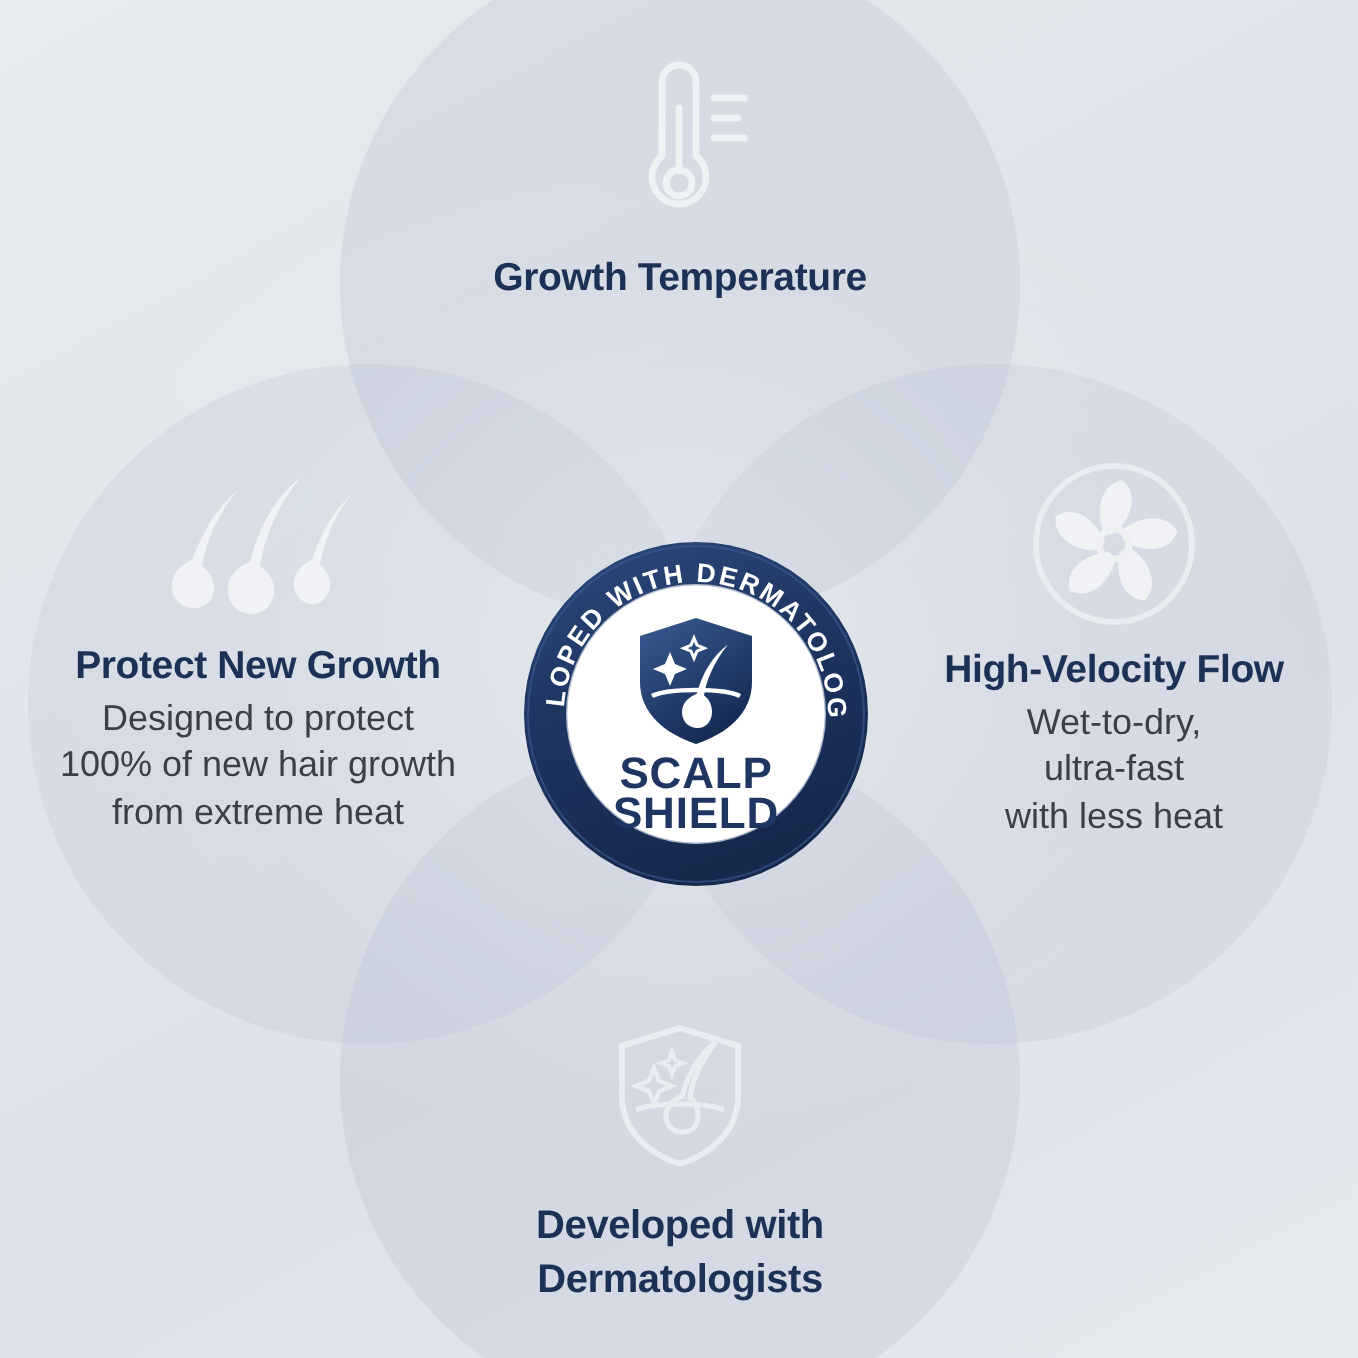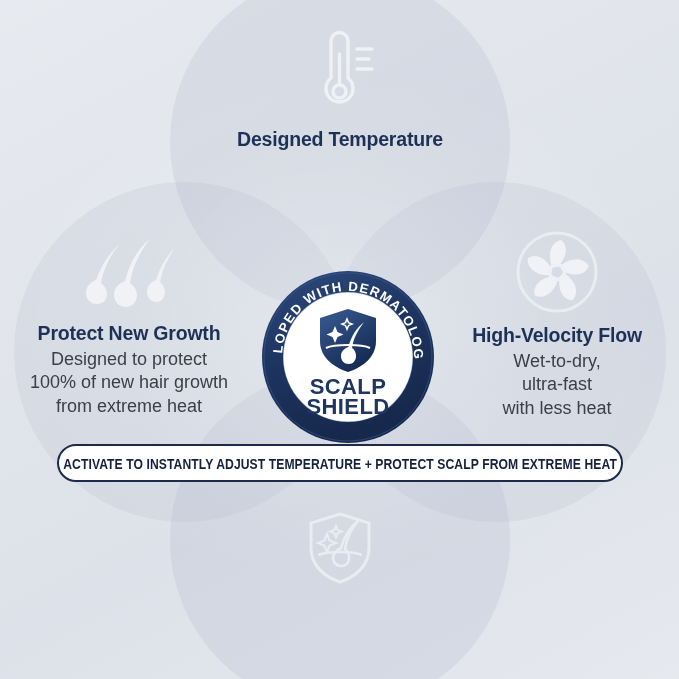--- a/index.html
+++ b/index.html
@@ -126,21 +126,21 @@
         <g fill="none" stroke="#eff1f5" stroke-width="3.4" stroke-linecap="round">
           <path d="M30 13 a8.5 8.5 0 0 1 17 0 v37 a13.5 13.5 0 1 1 -17 0 z"></path>
           <line x1="38.5" y1="26" x2="38.5" y2="57"></line>
           <circle cx="38.5" cy="63.5" r="6.5"></circle>
           <line x1="56" y1="21" x2="71" y2="21"></line>
           <line x1="56" y1="31" x2="68" y2="31"></line>
           <line x1="56" y1="41" x2="71" y2="41"></line>
         </g>
       </svg>
     </div>
-    <div class="title">Designed Temperature</div>
+    <div class="title">Growth Temperature</div>
   </div>
 
   <div class="quad" id="quad-left">
     <div class="icon-wrap">
       <svg width="92" height="78" viewBox="0 0 92 78">
         <g fill="#f0f2f6">
           <path d="M14 72 c-7 0 -11 -5 -11 -11 c0 -7 5 -11 10 -13 c5 -13 12 -26 23 -35 c-11 13 -16 27 -18 38 c4 3 6 7 6 11 c0 6 -4 10 -10 10 z"></path>
           <path d="M43 75 c-7 0 -12 -5 -12 -12 c0 -7 5 -12 11 -14 c4 -16 12 -32 25 -42 c-12 15 -18 31 -20 44 c4 3 7 7 7 12 c0 7 -5 12 -11 12 z"></path>
           <path d="M74 70 c-6 0 -10 -4 -10 -10 c0 -6 4 -10 9 -12 c4 -12 10 -24 19 -32 c-9 12 -13 24 -15 34 c3 3 5 6 5 10 c0 6 -4 10 -8 10 z"></path>
         </g>
@@ -187,20 +187,22 @@
   <div class="quad" id="quad-bottom">
     <div class="icon-wrap">
       <svg width="70" height="76" viewBox="0 0 70 76">
         <path d="M35 4 L64 13 V38 C64 56 50 67 35 72 C20 67 6 56 6 38 V13 Z" fill="none" stroke="#e9ecf1" stroke-width="3"></path>
         <path d="M13 45 C22 41 48 41 57 45" fill="none" stroke="#e9ecf1" stroke-width="2.6"></path>
         <path d="M36 56 c-5 0 -8 -4 -8 -8 c0 -5 4 -8 8 -10 c3 -11 9 -21 17 -27 c-8 10 -12 20 -13 28 c3 2 4 6 4 9 c0 5 -3 8 -8 8 z" fill="none" stroke="#e9ecf1" stroke-width="2.6"></path>
         <path d="M22 24 l2.6 6.4 l6.4 2.6 l-6.4 2.6 l-2.6 6.4 l-2.6 -6.4 l-6.4 -2.6 l6.4 -2.6 z" fill="none" stroke="#e9ecf1" stroke-width="2.2"></path>
         <path d="M31 16 l1.6 4 l4 1.6 l-4 1.6 l-1.6 4 l-1.6 -4 l-4 -1.6 l4 -1.6 z" fill="none" stroke="#e9ecf1" stroke-width="2"></path>
       </svg>
     </div>
+    <div class="title">Developed with
+Dermatologists</div>
   </div>
 
   <svg id="badge" viewBox="0 0 176 176">
     <defs>
       <linearGradient id="ringGrad" x1="0" y1="0" x2="0.35" y2="1">
         <stop offset="0%" stop-color="#2c4a7d"></stop>
         <stop offset="45%" stop-color="#1f3663"></stop>
         <stop offset="100%" stop-color="#16284c"></stop>
       </linearGradient>
       <linearGradient id="shieldGrad" x1="0" y1="0" x2="0.6" y2="1">
@@ -230,17 +232,14 @@
       <path d="M66 79 C74 75 102 75 110 79" fill="none" stroke="#ffffff" stroke-width="2.2"></path>
       <path d="M89 95 c-5 0 -8 -3.5 -8 -8 c0 -4.5 3.5 -7.5 7.5 -9.2 c2.5 -10 8 -19 15.5 -24.5 c-7.5 9.5 -11 18.5 -12 25.5 c2.8 2 4 5 4 8.2 c0 4.5 -3 8 -7 8 z" fill="#ffffff"></path>
       <path d="M75 57 l2.5 6 l6 2.5 l-6 2.5 l-2.5 6 l-2.5 -6 l-6 -2.5 l6 -2.5 z" fill="#ffffff"></path>
       <path d="M87 50 l1.5 3.6 l3.6 1.5 l-3.6 1.5 l-1.5 3.6 l-1.5 -3.6 l-3.6 -1.5 l3.6 -1.5 z" fill="none" stroke="#ffffff" stroke-width="1.5"></path>
     </g>
 
     <text x="88" y="125" text-anchor="middle" font-family="'Liberation Sans', sans-serif" font-size="22" font-weight="bold" fill="#1f3663" letter-spacing="0.4" id="badge-line1">SCALP</text>
     <text x="88" y="145" text-anchor="middle" font-family="'Liberation Sans', sans-serif" font-size="22" font-weight="bold" fill="#1f3663" letter-spacing="0.4" id="badge-line2">SHIELD</text>
   </svg>
 
-  <div id="banner">
-    <span id="banner-text">ACTIVATE TO INSTANTLY ADJUST TEMPERATURE + PROTECT SCALP FROM EXTREME HEAT</span>
-  </div>
 
 </div>
 
 </body></html>

